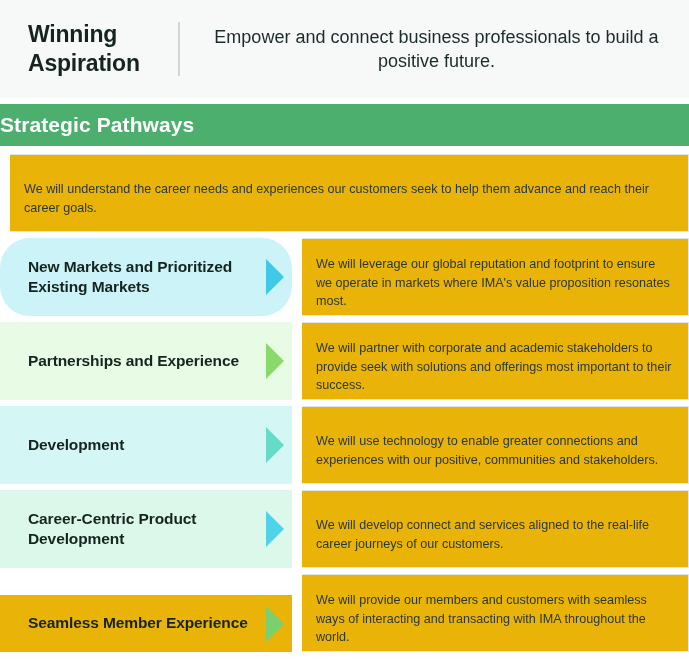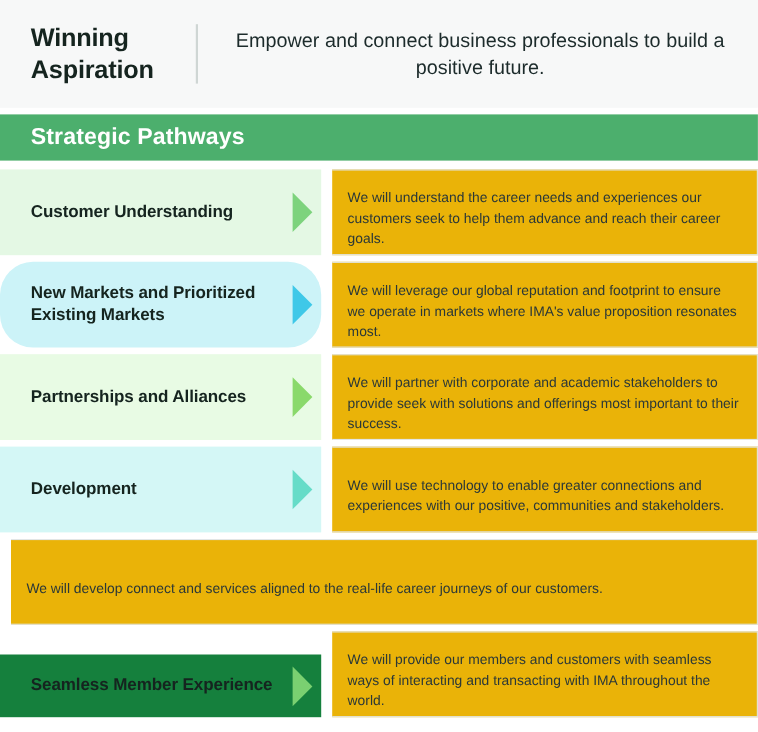--- a/index.html
+++ b/index.html
@@ -54,21 +54,20 @@
     text-align: center;
   }
 
   
   .pathways-bar {
     background: #4caf6d;
     height: 42px;
     margin-top: 6px;
     display: flex;
     align-items: center;
-    padding-left: 28px;
     box-sizing: border-box;
   }
   .pathways-bar-label {
     color: #ffffff;
     font-size: 21px;
     font-weight: bold;
     letter-spacing: 0.1px;
   }
 
   
@@ -140,48 +139,40 @@
     <div class="aspiration-divider"></div>
     <div class="aspiration-text">Empower and connect business professionals to build a positive future.</div>
   </div>
 
   <div class="pathways-bar">
     <span class="pathways-bar-label">Strategic Pathways</span>
   </div>
 
   <div class="rows" id="rows">
       <div class="row">
-        <div class="row-label" style="background: rgb(228, 248, 228);">
-          <div class="row-label-text">Customer Understanding</div>
-          <div class="chevron">
-            <svg width="22" height="40" viewBox="0 0 22 40">
-              <polygon points="2,2 20,20 2,38" fill="#7dd37d"></polygon>
-            </svg>
-          </div>
-        </div>
         <div class="row-desc">
           <div class="row-desc-text">We will understand the career needs and experiences our customers seek to help them advance and reach their career goals.</div>
         </div>
       </div>
       <div class="row">
         <div class="row-label" style="background: rgb(204, 243, 248); border-radius: 30px;">
           <div class="row-label-text">New Markets and Prioritized Existing Markets</div>
           <div class="chevron">
             <svg width="22" height="40" viewBox="0 0 22 40">
               <polygon points="2,2 20,20 2,38" fill="#3fc8e8"></polygon>
             </svg>
           </div>
         </div>
         <div class="row-desc">
           <div class="row-desc-text">We will leverage our global reputation and footprint to ensure we operate in markets where IMA's value proposition resonates most.</div>
         </div>
       </div>
       <div class="row">
         <div class="row-label" style="background: rgb(232, 251, 228);">
-          <div class="row-label-text">Partnerships and Alliances</div>
+          <div class="row-label-text">Partnerships and Experience</div>
           <div class="chevron">
             <svg width="22" height="40" viewBox="0 0 22 40">
               <polygon points="2,2 20,20 2,38" fill="#8ad96b"></polygon>
             </svg>
           </div>
         </div>
         <div class="row-desc">
           <div class="row-desc-text">We will partner with corporate and academic stakeholders to provide seek with solutions and offerings most important to their success.</div>
         </div>
       </div>
@@ -192,26 +183,34 @@
             <svg width="22" height="40" viewBox="0 0 22 40">
               <polygon points="2,2 20,20 2,38" fill="#66dcc8"></polygon>
             </svg>
           </div>
         </div>
         <div class="row-desc">
           <div class="row-desc-text">We will use technology to enable greater connections and experiences with our positive, communities and stakeholders.</div>
         </div>
       </div>
       <div class="row">
+        <div class="row-label" style="background: rgb(220, 248, 234);">
+          <div class="row-label-text">Career-Centric Product Development</div>
+          <div class="chevron">
+            <svg width="22" height="40" viewBox="0 0 22 40">
+              <polygon points="2,2 20,20 2,38" fill="#4fd3e8"></polygon>
+            </svg>
+          </div>
+        </div>
         <div class="row-desc">
           <div class="row-desc-text">We will develop connect and services aligned to the real-life career journeys of our customers.</div>
         </div>
       </div>
       <div class="row">
-        <div class="row-label" style="background: #15803d; margin-top: 21px;">
+        <div class="row-label" style="background: #eab308; margin-top: 21px;">
           <div class="row-label-text">Seamless Member Experience</div>
           <div class="chevron">
             <svg width="22" height="40" viewBox="0 0 22 40">
               <polygon points="2,2 20,20 2,38" fill="#7ad071"></polygon>
             </svg>
           </div>
         </div>
         <div class="row-desc">
           <div class="row-desc-text">We will provide our members and customers with seamless ways of interacting and transacting with IMA throughout the world.</div>
         </div>

